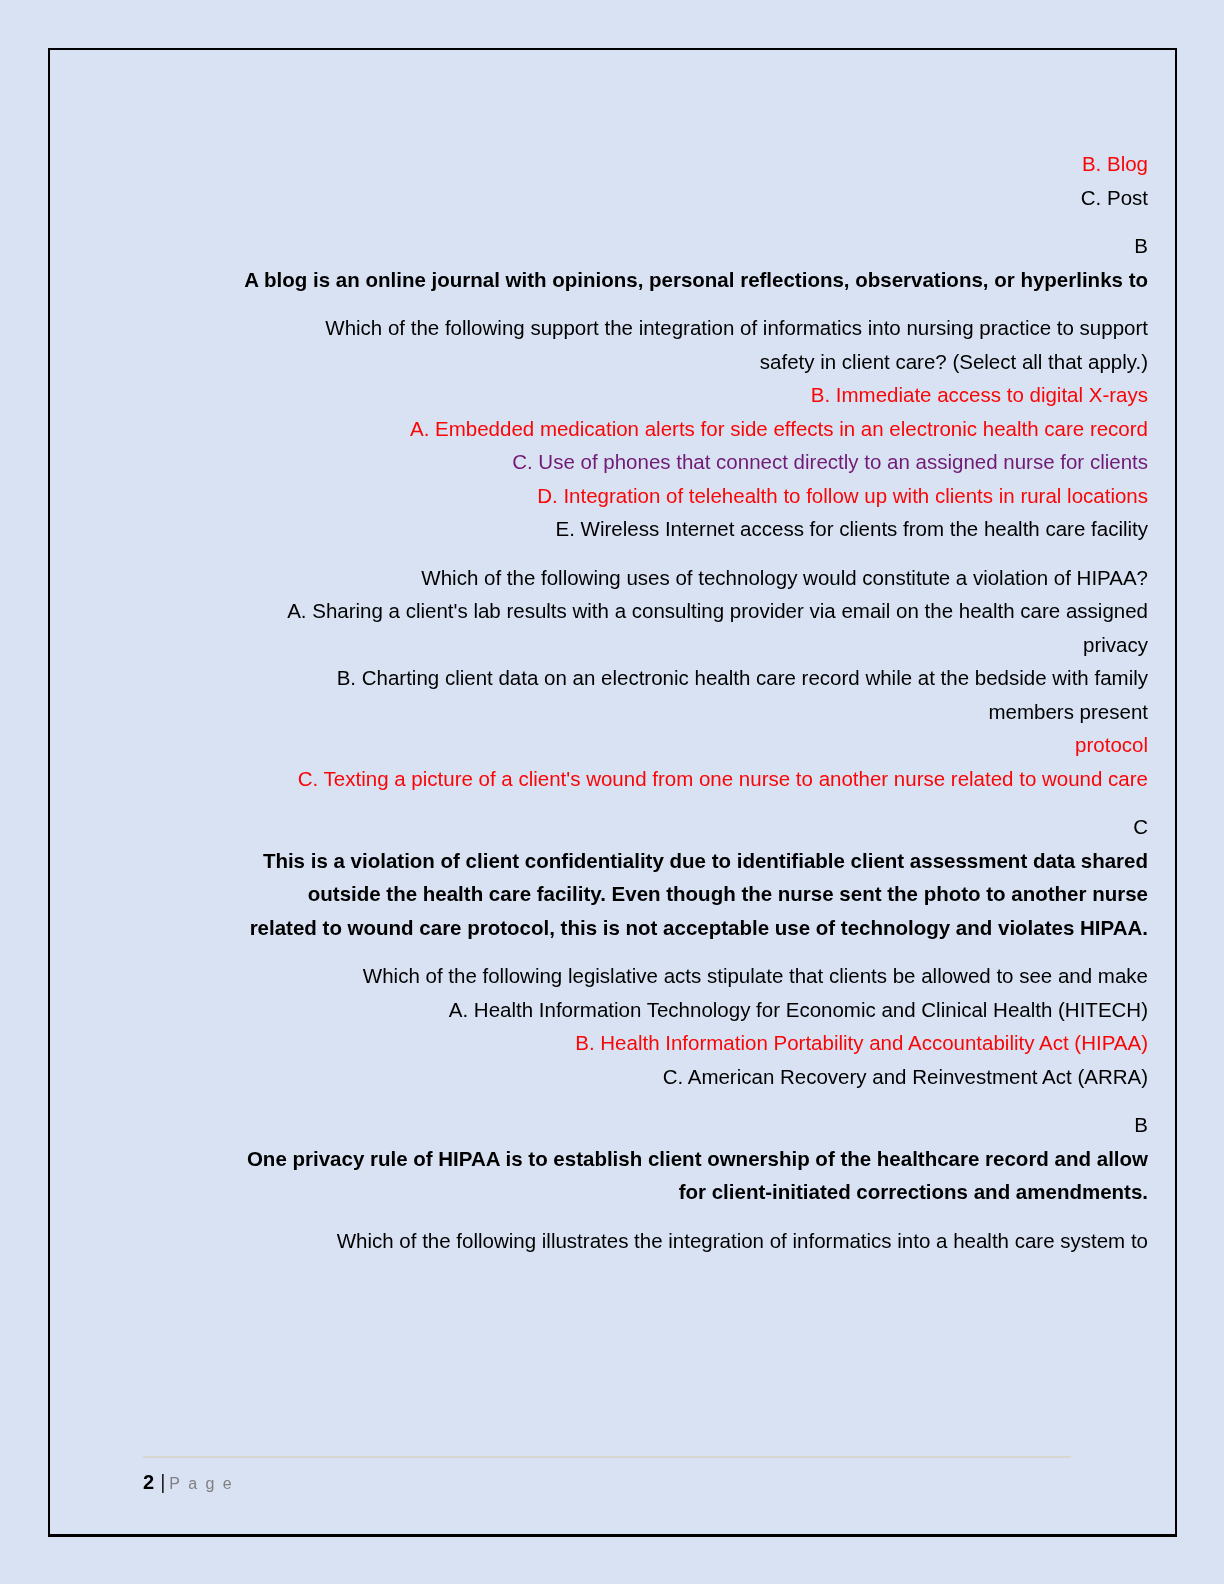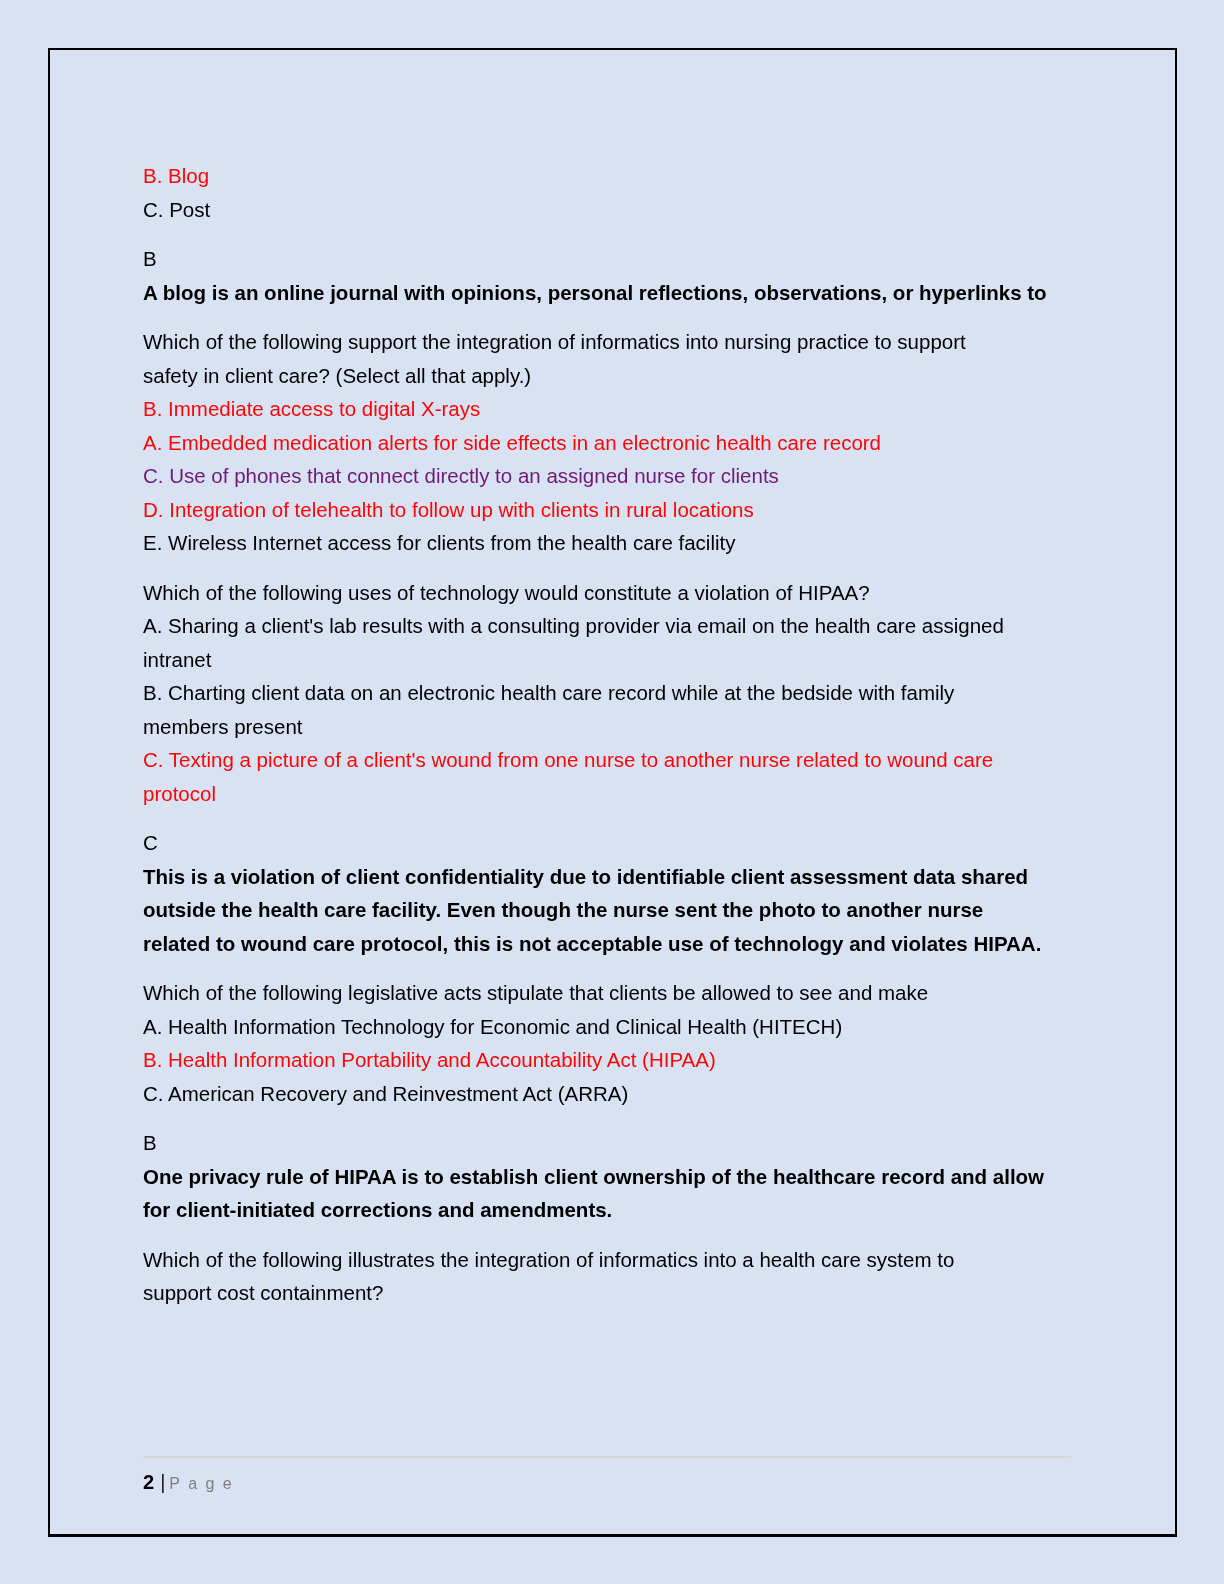--- a/index.html
+++ b/index.html
@@ -26,24 +26,25 @@
     border-bottom-width: 3px;
     box-sizing: content-box;
   }
   .doc-body {
     position: absolute;
     left: 93px;
     top: 93px;
     width: 1005px;
   }
   .doc-body p {
-    margin: 16px 0 15px 0;
+    margin: 4px 0 15px 0;
     font-size: 20.5px;
     line-height: 33.5px;
     font-weight: 400;
+    text-align: right;
   }
   .doc-body .line {
     display: block;
     white-space: pre;
   }
   .doc-body .bold {
     font-weight: 700;
   }
   .footer {
     position: absolute;
@@ -94,46 +95,45 @@
           <span class="line" style="color: rgb(0, 0, 0);">safety in client care? (Select all that apply.)</span>
           <span class="line" style="color: rgb(249, 6, 6);">B. Immediate access to digital X-rays</span>
           <span class="line" style="color: rgb(249, 6, 6);">A. Embedded medication alerts for side effects in an electronic health care record</span>
           <span class="line" style="color: #701a75;">C. Use of phones that connect directly to an assigned nurse for clients</span>
           <span class="line" style="color: rgb(249, 6, 6);">D. Integration of telehealth to follow up with clients in rural locations</span>
           <span class="line" style="color: rgb(0, 0, 0);">E. Wireless Internet access for clients from the health care facility</span>
         </p>
         <p>
           <span class="line" style="color: rgb(0, 0, 0);">Which of the following uses of technology would constitute a violation of HIPAA?</span>
           <span class="line" style="color: rgb(0, 0, 0);">A. Sharing a client's lab results with a consulting provider via email on the health care assigned</span>
-          <span class="line" style="color: rgb(0, 0, 0);">intranet</span>
+          <span class="line" style="color: rgb(0, 0, 0);">privacy</span>
           <span class="line" style="color: rgb(0, 0, 0);">B. Charting client data on an electronic health care record while at the bedside with family</span>
           <span class="line" style="color: rgb(0, 0, 0);">members present</span>
+          <span class="line" style="color: rgb(249, 6, 6);">protocol</span>
           <span class="line" style="color: rgb(249, 6, 6);">C. Texting a picture of a client's wound from one nurse to another nurse related to wound care</span>
-          <span class="line" style="color: rgb(249, 6, 6);">protocol</span>
         </p>
         <p>
           <span class="line" style="color: rgb(0, 0, 0);">C</span>
           <span class="line bold" style="color: rgb(0, 0, 0);">This is a violation of client confidentiality due to identifiable client assessment data shared</span>
           <span class="line bold" style="color: rgb(0, 0, 0);">outside the health care facility. Even though the nurse sent the photo to another nurse</span>
           <span class="line bold" style="color: rgb(0, 0, 0);">related to wound care protocol, this is not acceptable use of technology and violates HIPAA.</span>
         </p>
         <p>
           <span class="line" style="color: rgb(0, 0, 0);">Which of the following legislative acts stipulate that clients be allowed to see and make</span>
           <span class="line" style="color: rgb(0, 0, 0);">A. Health Information Technology for Economic and Clinical Health (HITECH)</span>
           <span class="line" style="color: rgb(249, 6, 6);">B. Health Information Portability and Accountability Act (HIPAA)</span>
           <span class="line" style="color: rgb(0, 0, 0);">C. American Recovery and Reinvestment Act (ARRA)</span>
         </p>
         <p>
           <span class="line" style="color: rgb(0, 0, 0);">B</span>
           <span class="line bold" style="color: rgb(0, 0, 0);">One privacy rule of HIPAA is to establish client ownership of the healthcare record and allow</span>
           <span class="line bold" style="color: rgb(0, 0, 0);">for client-initiated corrections and amendments.</span>
         </p>
         <p>
           <span class="line" style="color: rgb(0, 0, 0);">Which of the following illustrates the integration of informatics into a health care system to</span>
-          <span class="line" style="color: rgb(0, 0, 0);">support cost containment?</span>
         </p>
       </div>
     <div class="footer">
       <div class="footer-rule" id="footer-rule" style="background: rgb(217, 214, 207);"></div>
       <div class="footer-text">
         <span class="page-num">2</span><span class="sep">|</span><span class="page-label" id="page-label" style="color: rgb(128, 128, 128);">P a g e</span>
       </div>
     </div>
   </div>
 </div>

